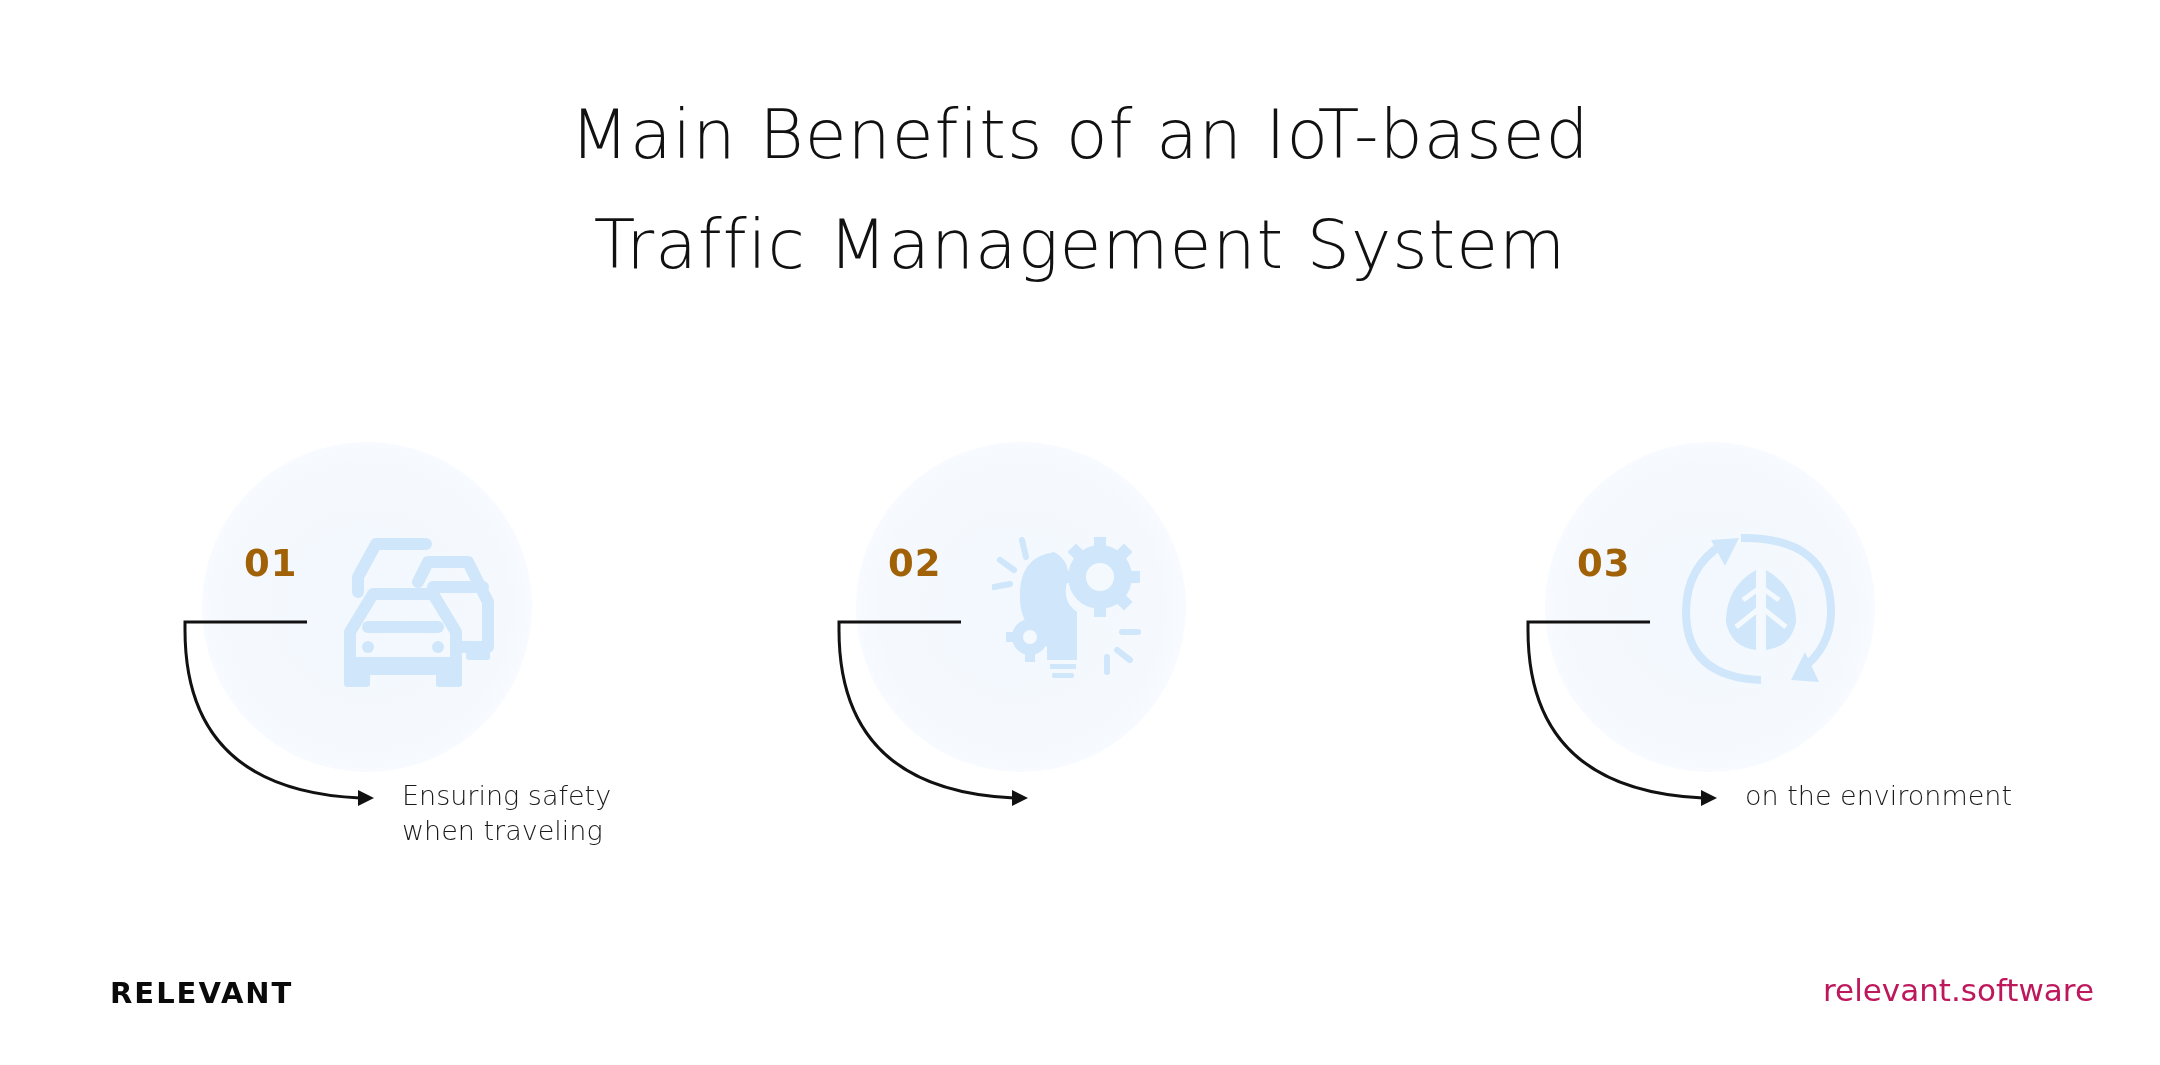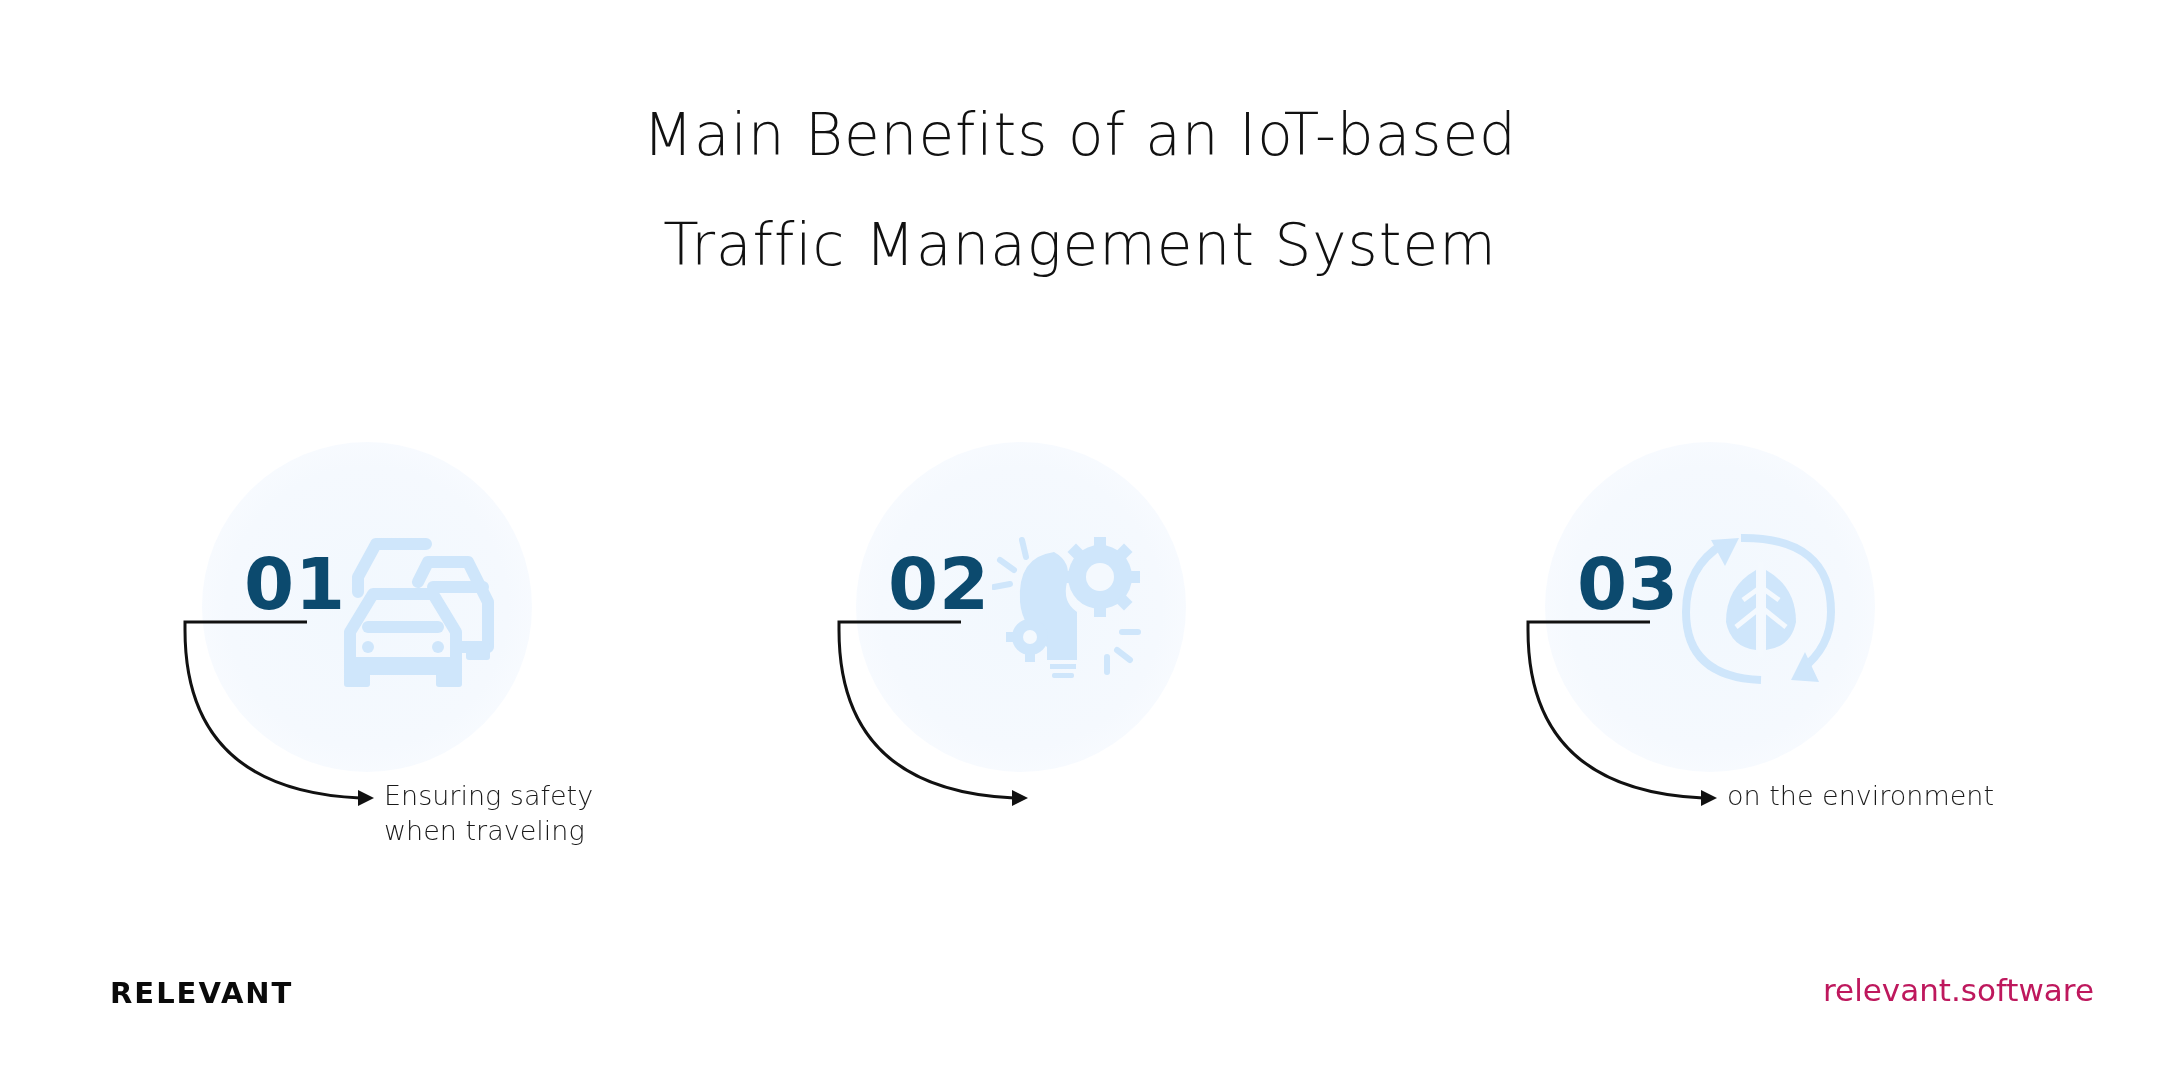--- a/index.html
+++ b/index.html
@@ -4,43 +4,43 @@
   <style>
     * { margin: 0; padding: 0; box-sizing: border-box; }
     html, body { width: 2160px; height: 1065px; background: #ffffff; overflow: hidden; }
     body { position: relative; font-family: "Liberation Sans", "DejaVu Sans", sans-serif; color: #111111; }
 
     .title {
       position: absolute; left: 0; top: 80px; width: 2160px;
       text-align: center;
       font-family: "DejaVu Sans", sans-serif;
       font-weight: 200;
-      font-size: 58px;
+      font-size: 68px;
       line-height: 110px;
       letter-spacing: 1px;
       color: #111111;
     }
     .title span { display: block; }
 
     .benefit { position: absolute; top: 440px; width: 600px; height: 420px; }
     .bg-circle {
       position: absolute; width: 330px; height: 330px; border-radius: 50%;
       background: radial-gradient(circle, #f2f8fe 0%, #f5f9fe 60%, #fafcff 85%, rgba(255,255,255,0) 100%);
     }
     .num {
       position: absolute; font-family: "DejaVu Sans", sans-serif; font-weight: bold;
-      font-size: 72px; color: #0c4a6e; letter-spacing: 1px;
+      font-size: 37px; color: #a16207; letter-spacing: 1px;
     }
     .icon { position: absolute; }
     .connector { position: absolute; left: 0; top: 0; }
     .caption {
       position: absolute; font-family: "DejaVu Sans", sans-serif; font-weight: 300;
       font-size: 27px; line-height: 35px; color: #1a1a1a;
     }
-    .caption span { display: block; }
+    .caption span { display: block; margin-left: 18px; }
 
     .logo {
       position: absolute; left: 66px; top: 976px;
       font-family: "DejaVu Sans", sans-serif; font-weight: bold; font-size: 29px;
       letter-spacing: 2px; color: #0a0a0a; margin-left: 44px;
     }
     .site {
       position: absolute; right: 66px; top: 972px;
       font-family: "DejaVu Sans", sans-serif; font-size: 31px; color: #be185d;
     }

